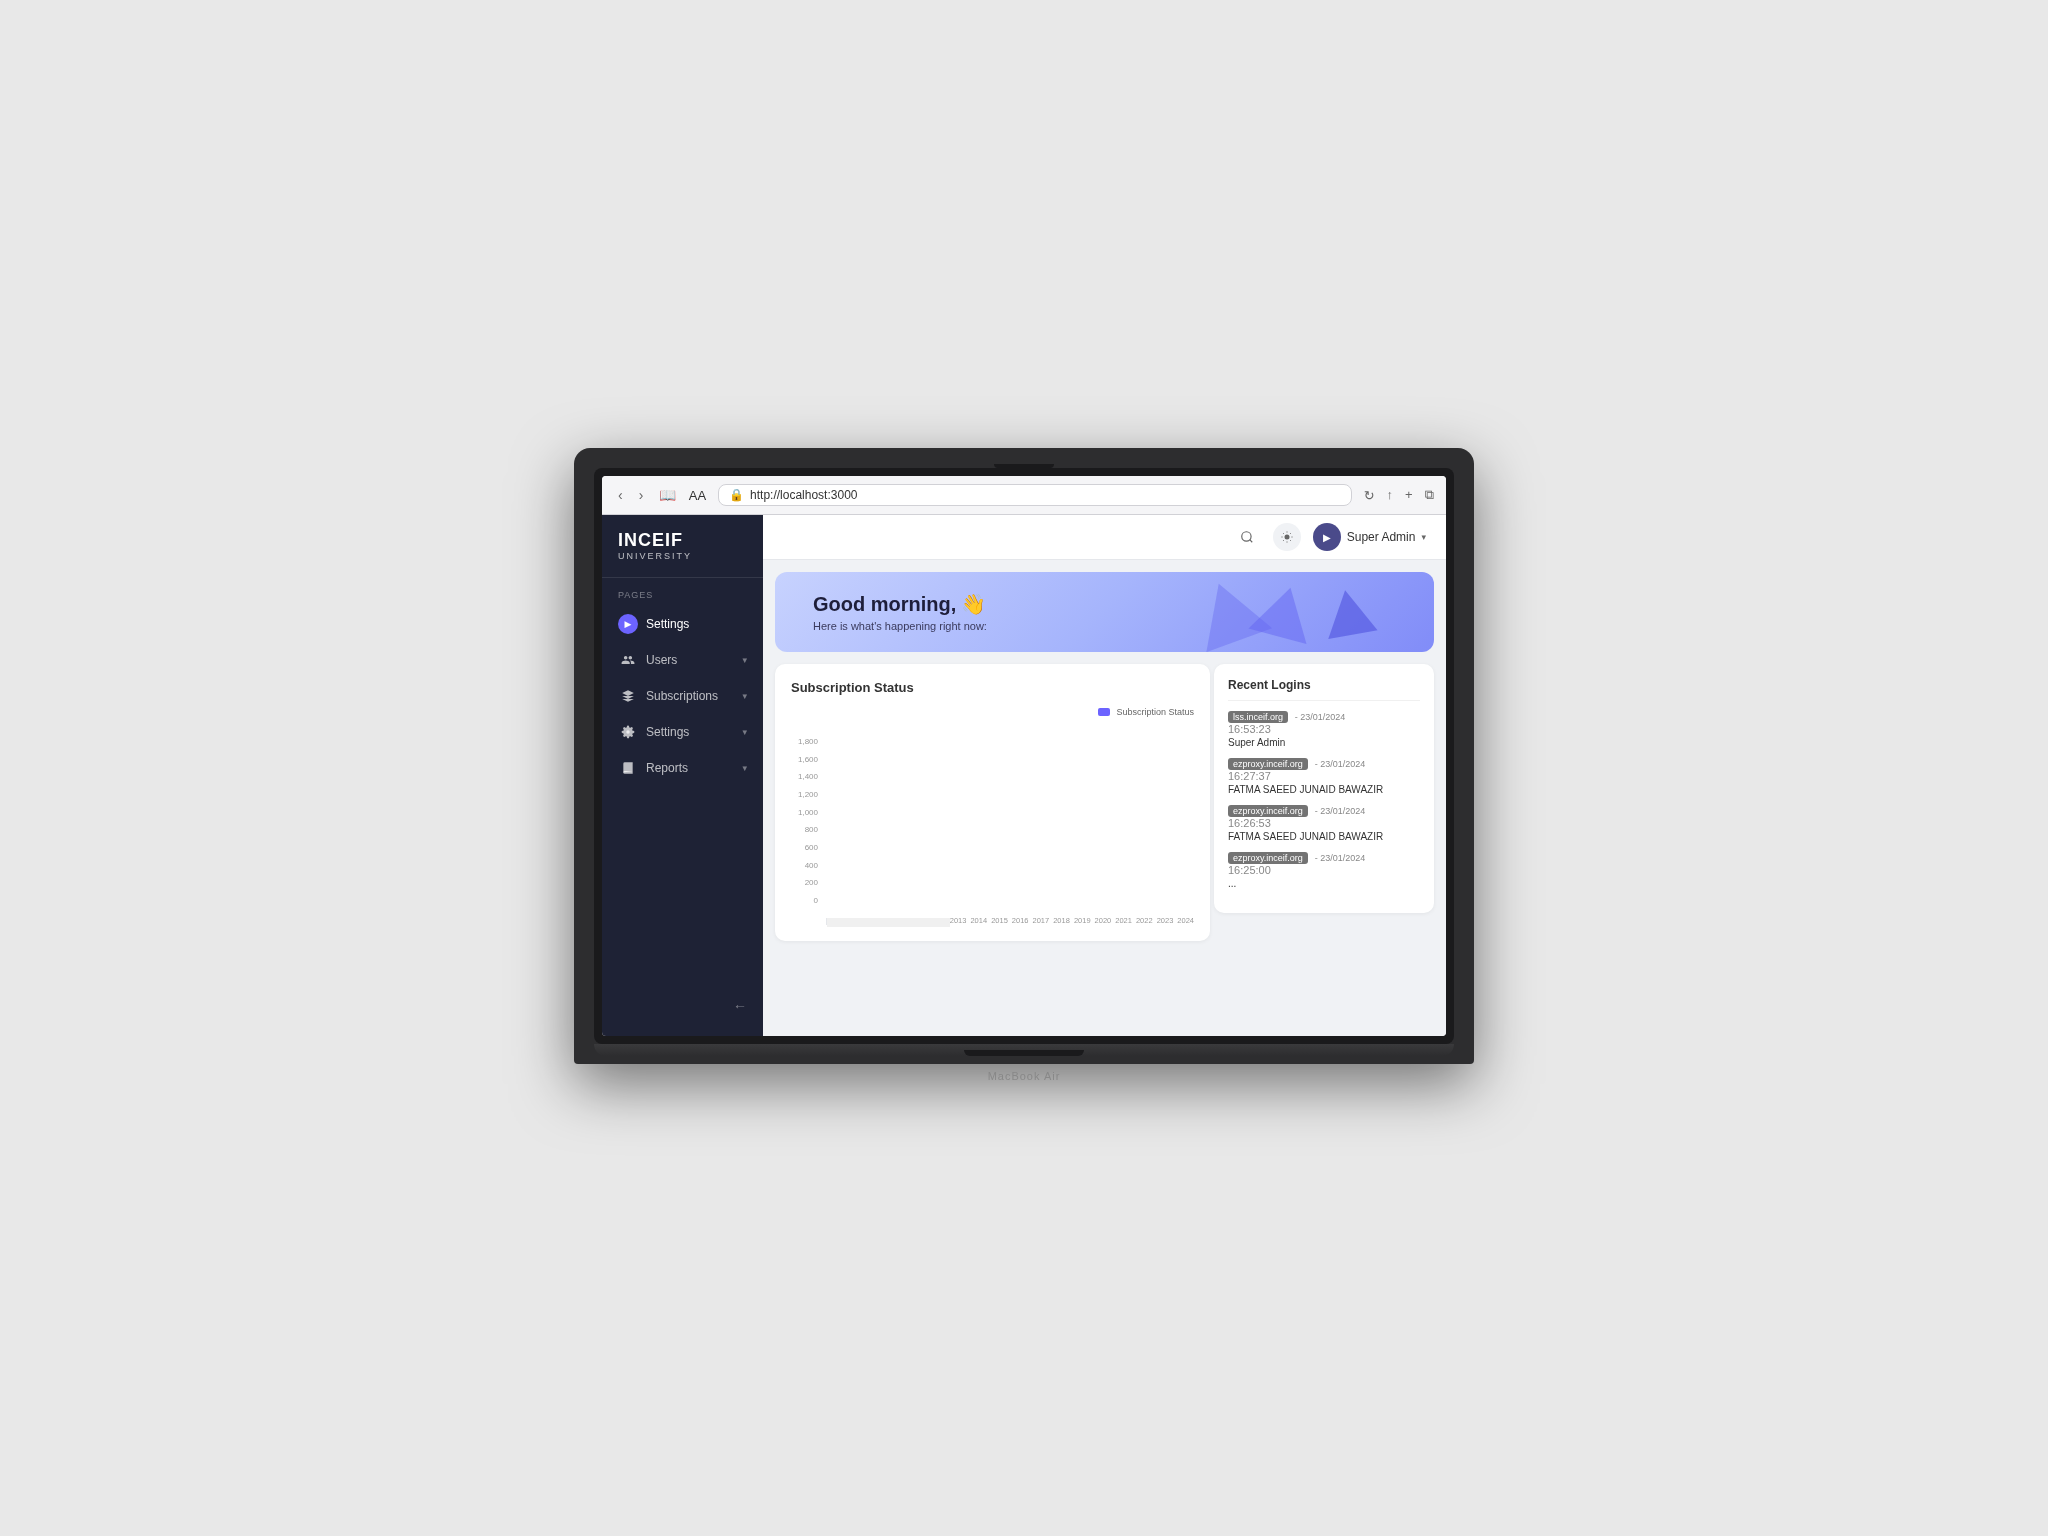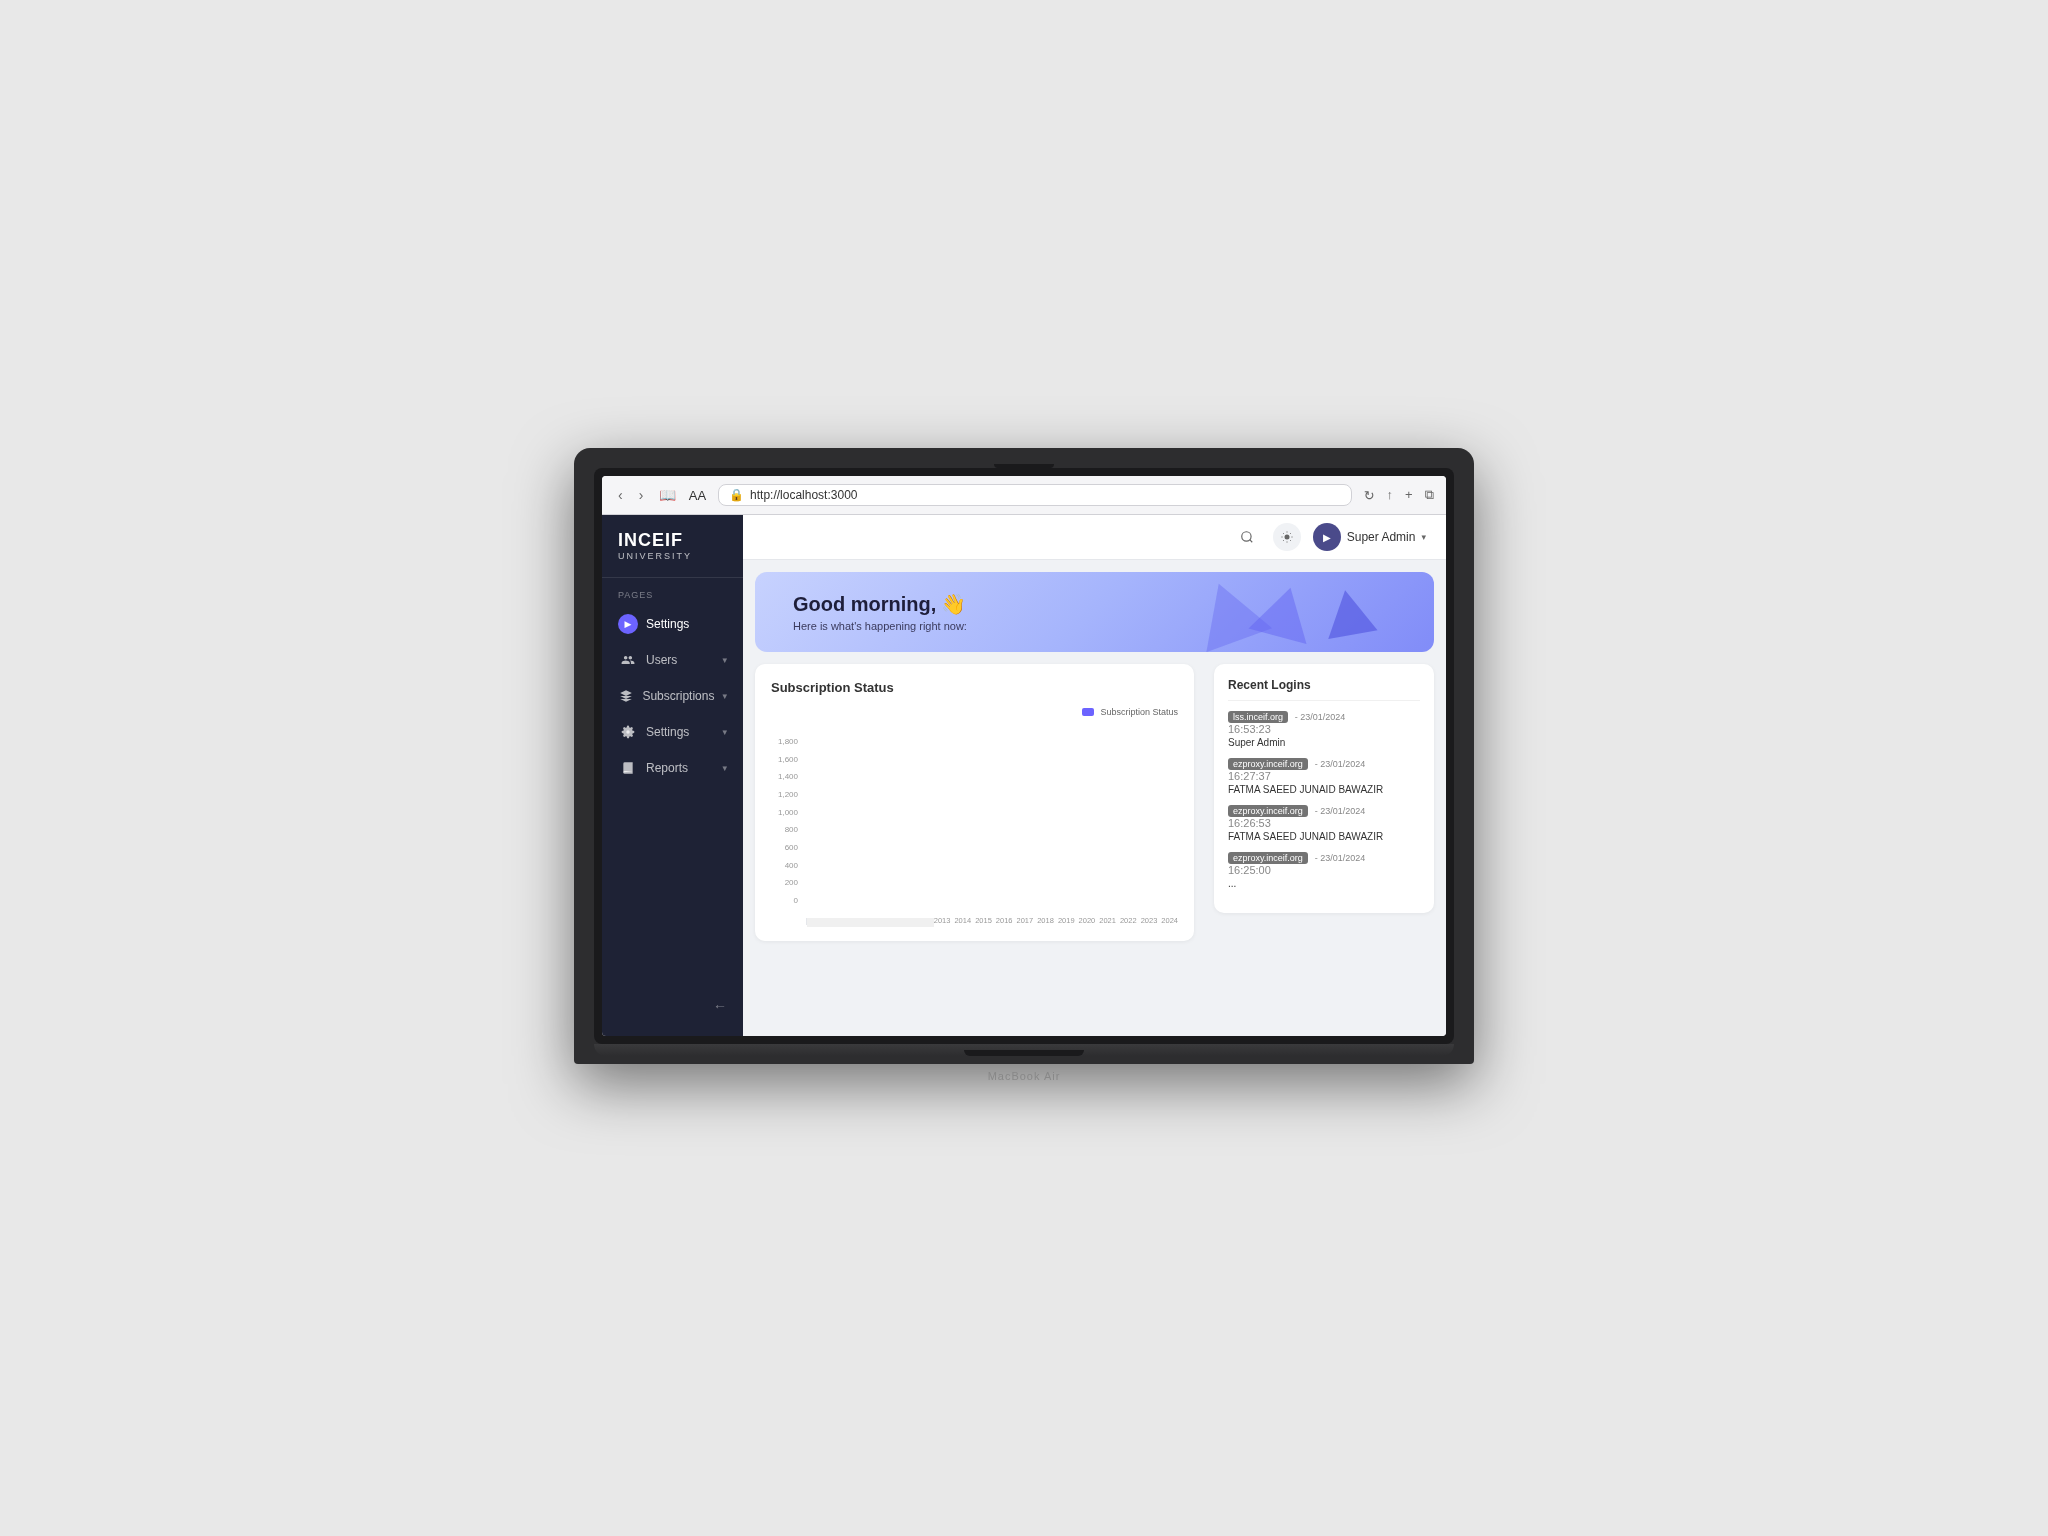--- a/index.html
+++ b/index.html
@@ -104,21 +104,21 @@
 
     
     .app-container {
       display: flex;
       flex: 1;
       overflow: hidden;
     }
 
     
     .sidebar {
-      width: 141px;
+      width: 161px;
       background: #1e2235;
       display: flex;
       flex-direction: column;
       flex-shrink: 0;
       padding: 16px 0;
     }
 
     .sidebar-logo {
       padding: 0 16px 16px;
       border-bottom: 1px solid rgba(255,255,255,0.1);
@@ -323,21 +323,21 @@
       border-right: 25px solid transparent;
       border-bottom: 45px solid rgba(79, 82, 221, 0.6);
       transform: rotate(-10deg);
       margin-left: 10px;
     }
 
     
     .dashboard-grid {
       display: grid;
       grid-template-columns: 1fr 220px;
-      gap: 20px;
+      gap: 4px;
       padding: 0 12px 12px;
     }
 
     
     .chart-card {
       background: white;
       border-radius: 10px;
       padding: 16px;
       box-shadow: 0 1px 4px rgba(0,0,0,0.06);
     }

